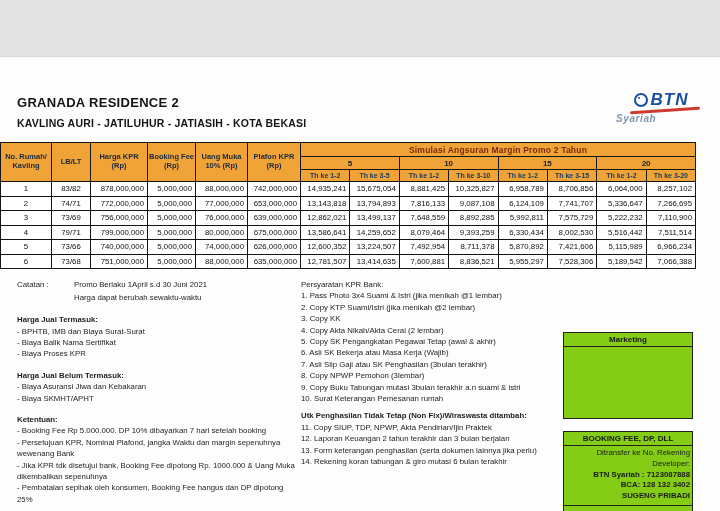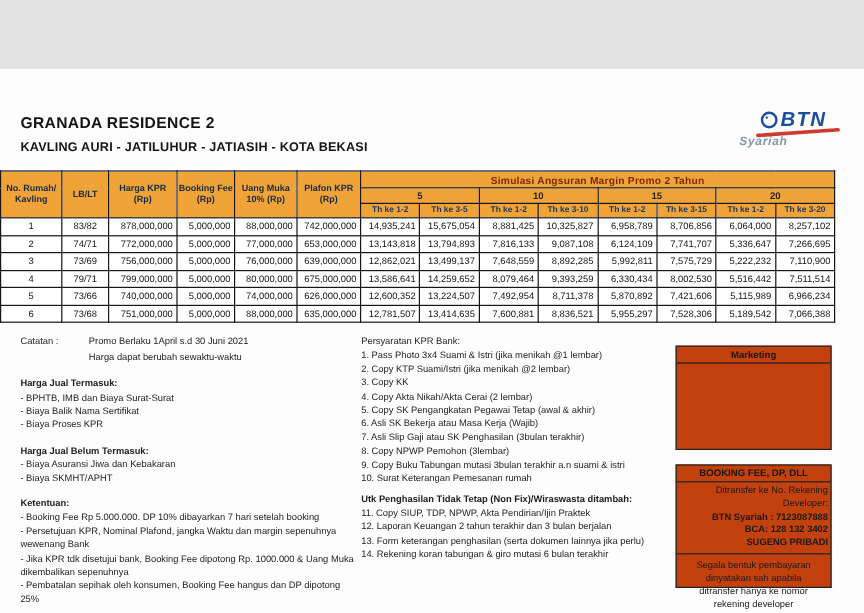--- a/index.html
+++ b/index.html
@@ -31,21 +31,21 @@
   
   .notes{position:absolute;font-size:7.8px;line-height:11.4px;color:#1d1d1d;}
   #left-notes{left:17px;top:279px;width:278px;}
   .cat{display:flex;line-height:12.6px;}
   .cat-label{width:57px;flex:none;}
   .sec-title{font-weight:bold;margin-top:10px;}
   #mid-notes{left:301px;top:279px;width:262px;}
   #mid-notes .list-title{font-weight:normal;}
   .nonfix-title{font-weight:bold;margin-top:6px;}
   
-  .side-box{position:absolute;left:563px;width:130px;border:1.5px solid #222;background:#c2410c;box-sizing:border-box;}
+  .side-box{position:absolute;left:563px;width:130px;border:1.5px solid #222;background:#84cc16;box-sizing:border-box;margin-top:44px;}
   .box-title{height:13px;line-height:13px;border-bottom:1.5px solid #222;text-align:center;font-size:8px;font-weight:bold;color:#161616;}
   #marketing-box{top:288px;height:87px;}
   #booking-box{top:387px;height:103px;}
   .acct{border-bottom:1.5px solid #222;padding:2px 2px 3px;text-align:right;font-size:7.8px;line-height:10.8px;}
   .acct .b{font-weight:bold;}
   .pay-note{padding:3px 8px;text-align:center;font-size:7.8px;line-height:11px;}
 </style>
 </head>
 <body>
 

